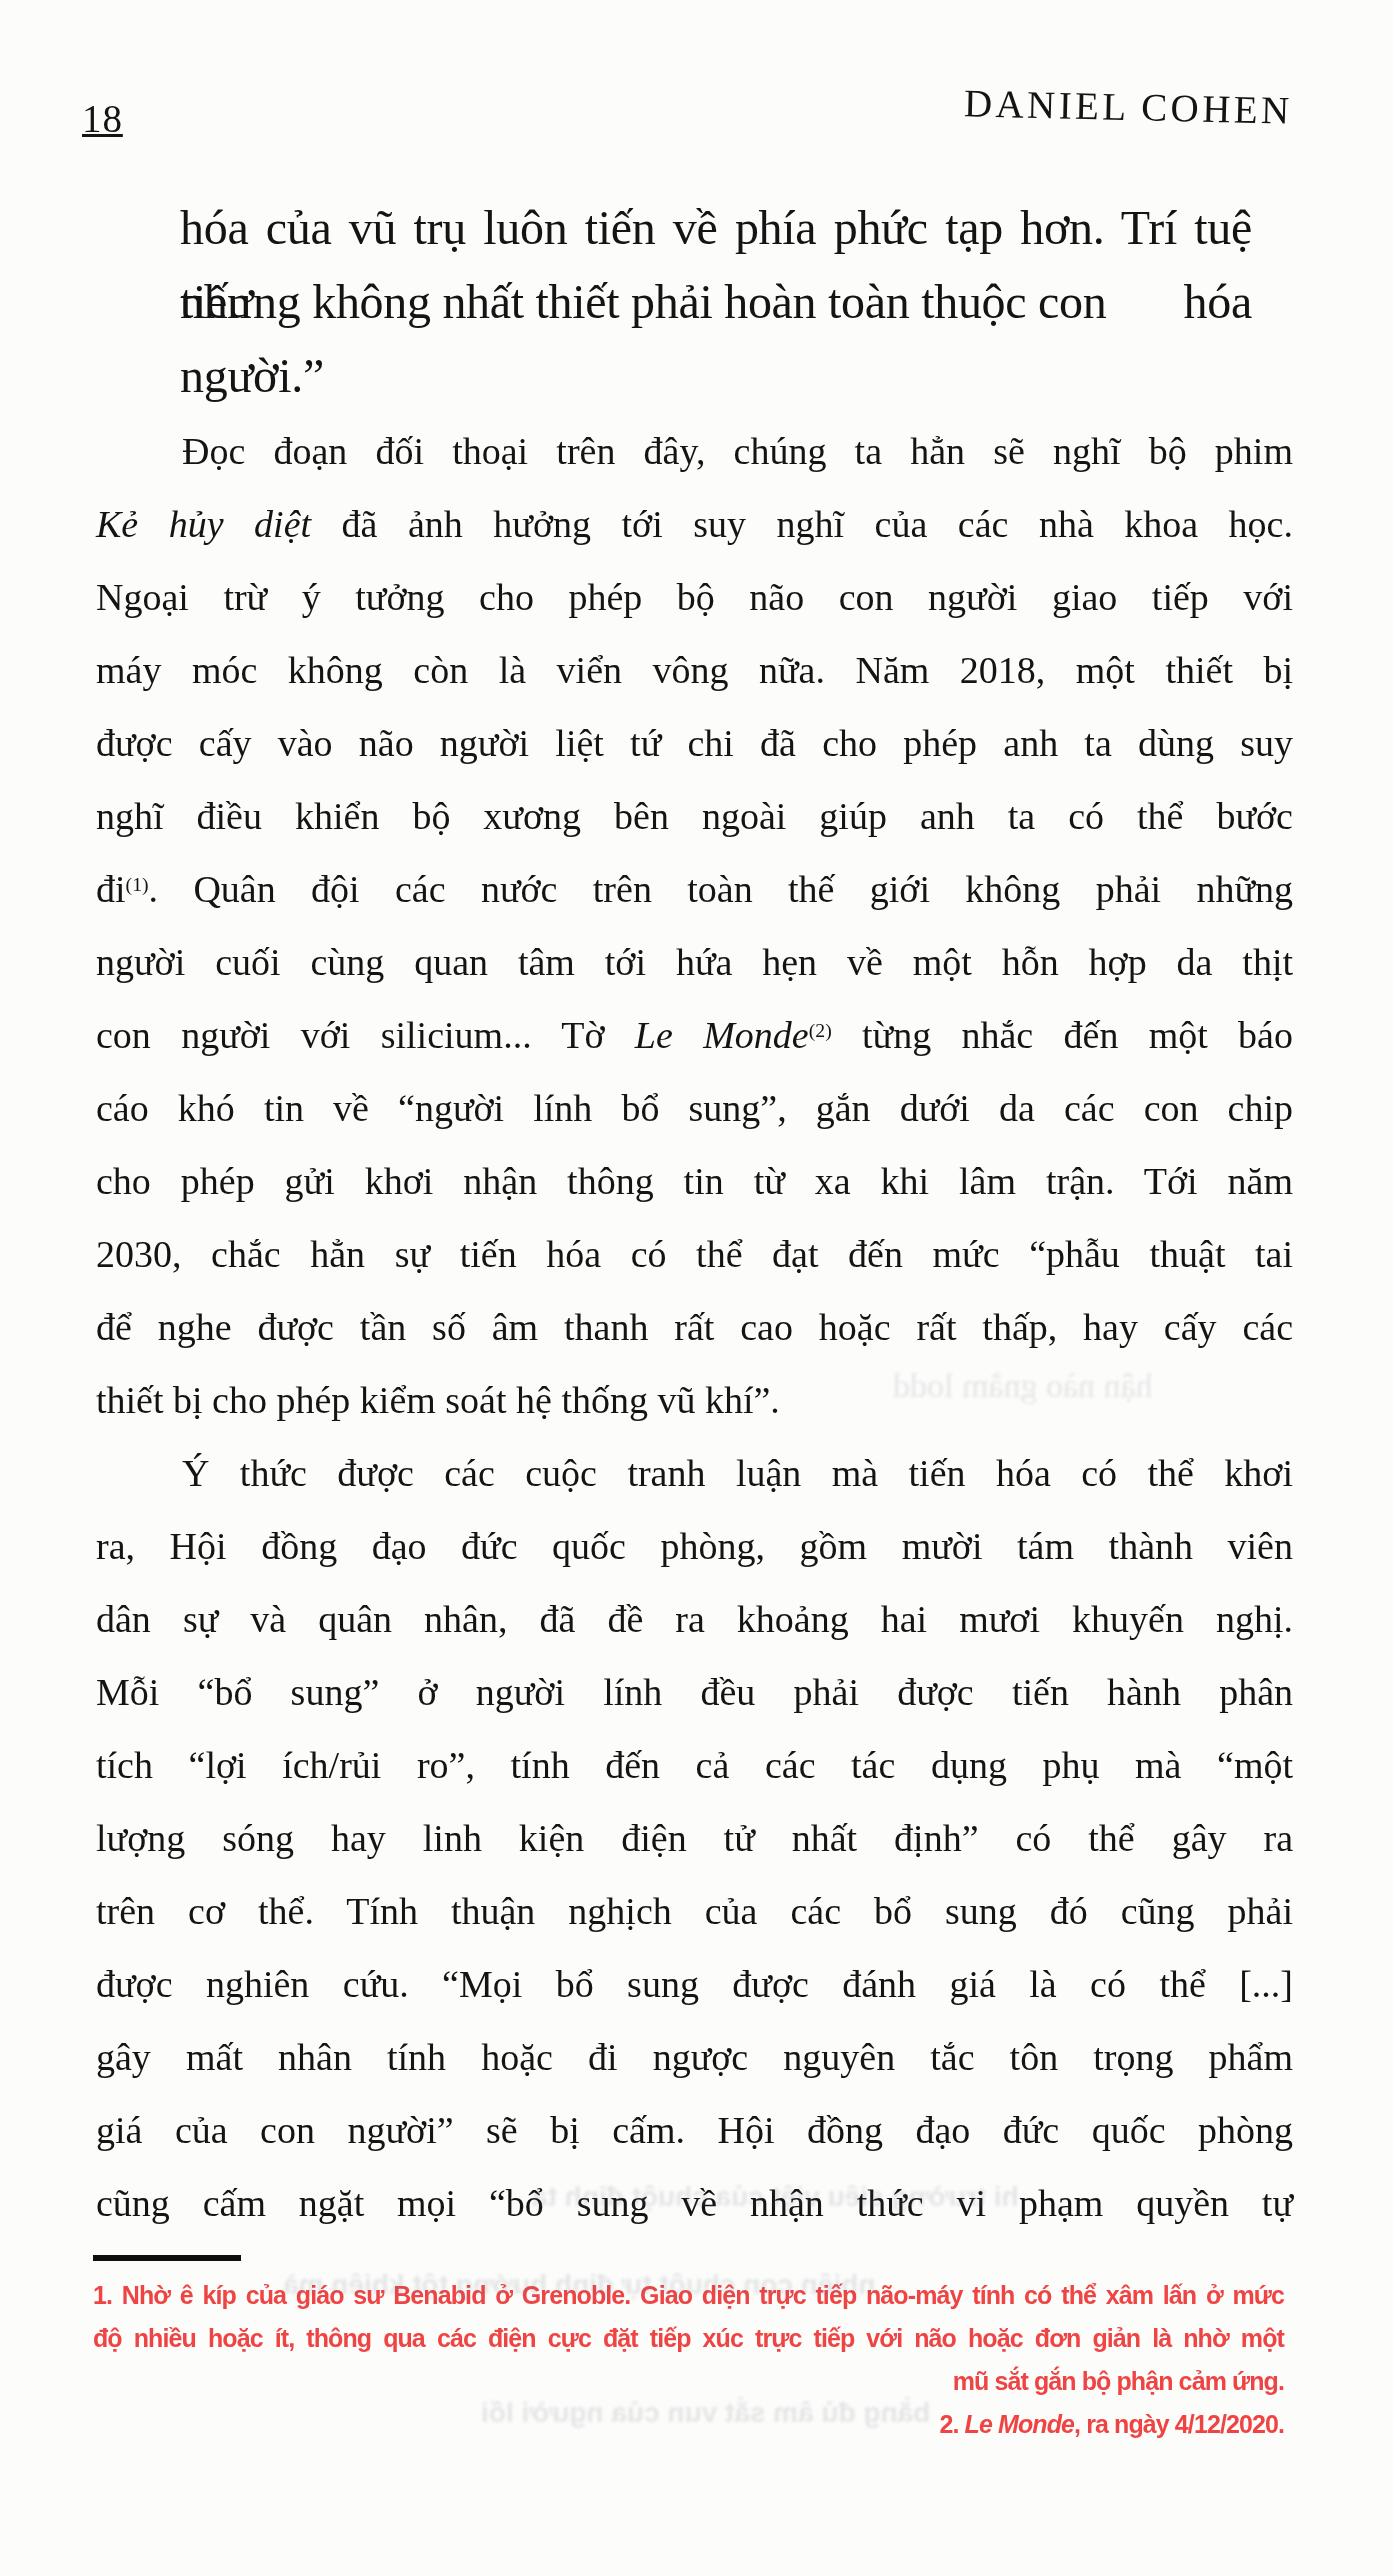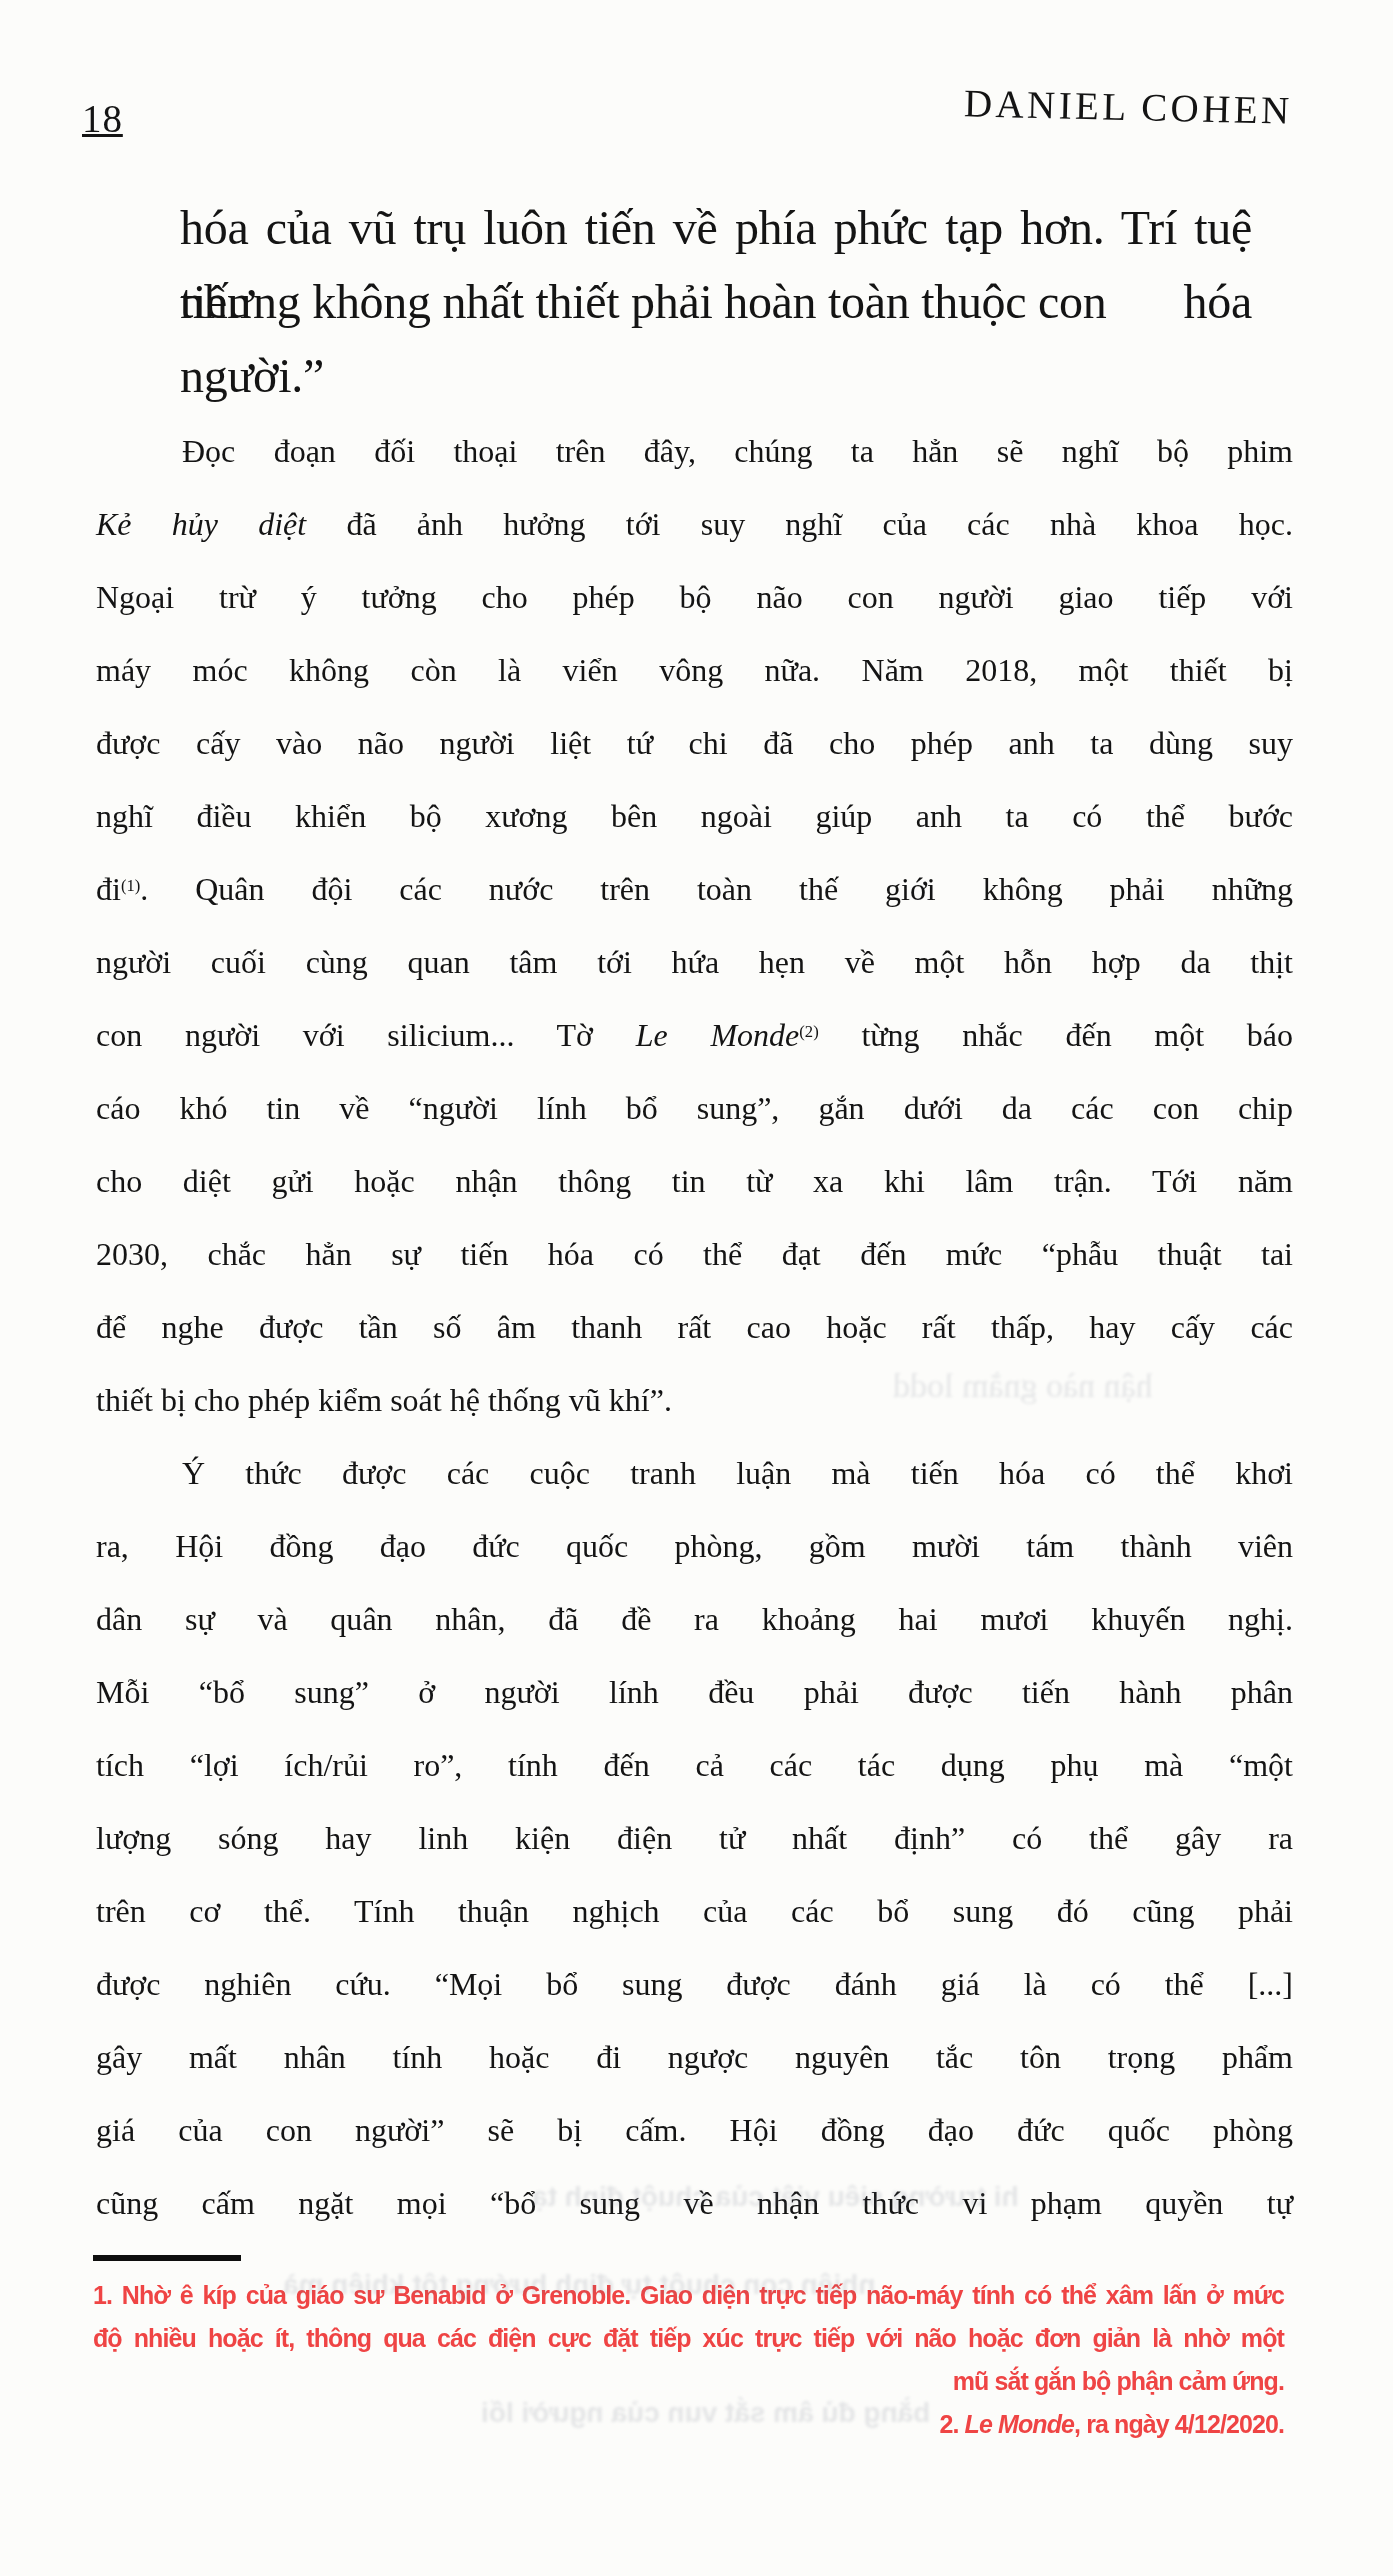--- a/index.html
+++ b/index.html
@@ -23,21 +23,21 @@
     white-space:nowrap;
   }
   
   .quote-block{
     position:absolute;left:180px;right:142px;top:191px;
     font-size:48px;letter-spacing:-0.3px;
   }
   .quote-block .line{height:74px;line-height:74px;}
   .body-block{
     position:absolute;left:96px;right:101px;top:415px;
-    font-size:32px;
+    font-size:38px;
   }
   .line{height:73px;line-height:73px;white-space:normal;}
   .j{text-align:justify;text-align-last:justify;}
   .ind{text-indent:86px;}
   .it{font-style:italic;}
   sup{
     font-size:0.52em;
     vertical-align:baseline;position:relative;top:-0.55em;
     letter-spacing:0;
   }
@@ -85,21 +85,21 @@
       <div class="line j ind"><span>Đọc đoạn đối thoại trên đây, chúng ta hẳn sẽ nghĩ bộ phim</span></div>
       <div class="line j"><span class="it">Kẻ hủy diệt</span><span> đã ảnh hưởng tới suy nghĩ của các nhà khoa học.</span></div>
       <div class="line j"><span>Ngoại trừ ý tưởng cho phép bộ não con người giao tiếp với</span></div>
       <div class="line j"><span>máy móc không còn là viển vông nữa. Năm 2018, một thiết bị</span></div>
       <div class="line j"><span>được cấy vào não người liệt tứ chi đã cho phép anh ta dùng suy</span></div>
       <div class="line j"><span>nghĩ điều khiển bộ xương bên ngoài giúp anh ta có thể bước</span></div>
       <div class="line j"><span>đi</span><sup>(1)</sup><span>. Quân đội các nước trên toàn thế giới không phải những</span></div>
       <div class="line j"><span>người cuối cùng quan tâm tới hứa hẹn về một hỗn hợp da thịt</span></div>
       <div class="line j"><span>con người với silicium... Tờ </span><span class="it">Le Monde</span><sup>(2)</sup><span> từng nhắc đến một báo</span></div>
       <div class="line j"><span>cáo khó tin về “người lính bổ sung”, gắn dưới da các con chip</span></div>
-      <div class="line j"><span>cho diệt gửi hoặc nhận thông tin từ xa khi lâm trận. Tới năm</span></div>
+      <div class="line j"><span>cho phép gửi khơi nhận thông tin từ xa khi lâm trận. Tới năm</span></div>
       <div class="line j"><span>2030, chắc hẳn sự tiến hóa có thể đạt đến mức “phẫu thuật tai</span></div>
       <div class="line j"><span>để nghe được tần số âm thanh rất cao hoặc rất thấp, hay cấy các</span></div>
       <div class="line"><span>thiết bị cho phép kiểm soát hệ thống vũ khí”.</span></div>
       <div class="line j ind"><span>Ý thức được các cuộc tranh luận mà tiến hóa có thể khơi</span></div>
       <div class="line j"><span>ra, Hội đồng đạo đức quốc phòng, gồm mười tám thành viên</span></div>
       <div class="line j"><span>dân sự và quân nhân, đã đề ra khoảng hai mươi khuyến nghị.</span></div>
       <div class="line j"><span>Mỗi “bổ sung” ở người lính đều phải được tiến hành phân</span></div>
       <div class="line j"><span>tích “lợi ích/rủi ro”, tính đến cả các tác dụng phụ mà “một</span></div>
       <div class="line j"><span>lượng sóng hay linh kiện điện tử nhất định” có thể gây ra</span></div>
       <div class="line j"><span>trên cơ thể. Tính thuận nghịch của các bổ sung đó cũng phải</span></div>

